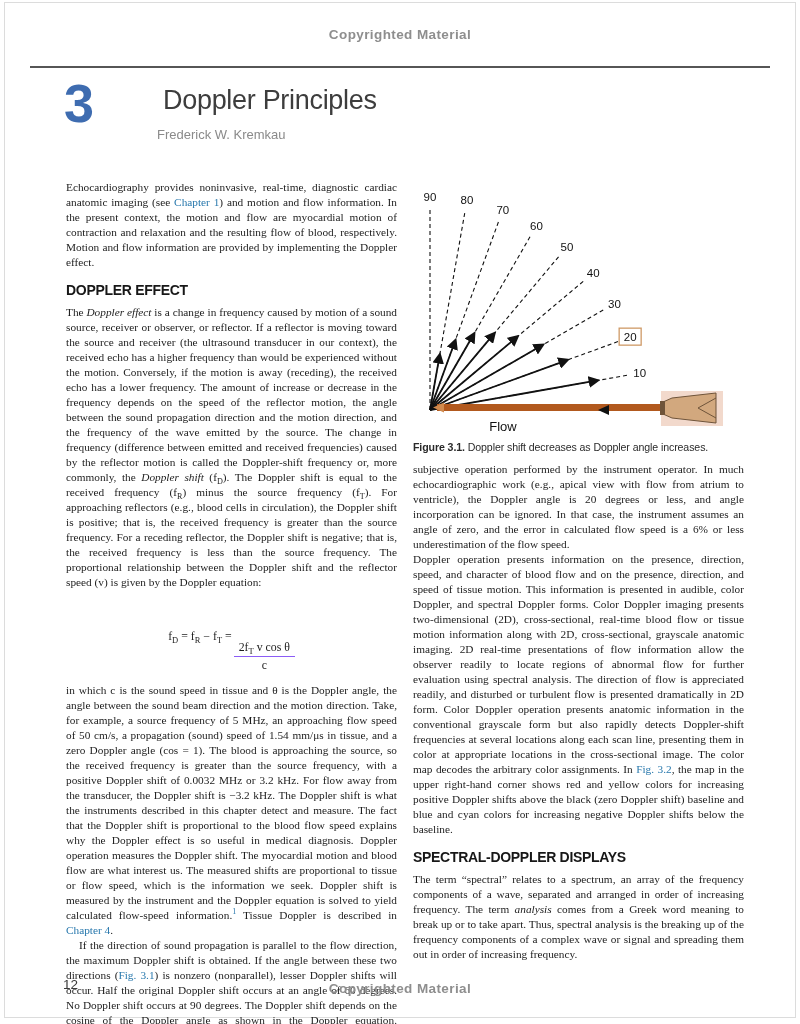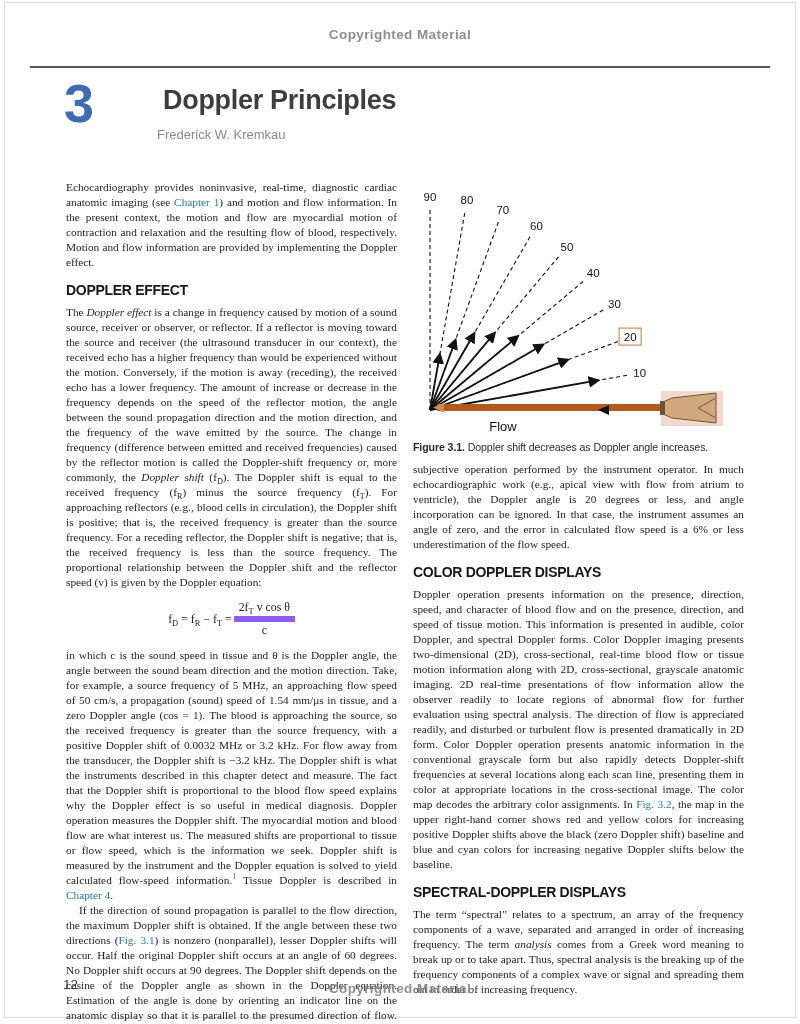--- a/index.html
+++ b/index.html
@@ -16,21 +16,21 @@
   .banner.top{top:27px;}
   .banner.bottom{top:981px;}
   .head-rule{position:absolute;left:30px;right:30px;top:66px;border-top:2px solid #565656;}
   .chapter-num{
     position:absolute;left:64px;top:76px;
     font-family:"Liberation Sans",sans-serif;font-weight:bold;
     font-size:54px;line-height:1;color:#3e6cb0;
   }
   .chapter-title{
     position:absolute;left:163px;top:85px;
-    font-family:"Liberation Sans",sans-serif;font-weight:700;
+    font-family:"Liberation Sans",sans-serif;font-weight:400;
     font-size:27px;color:#3d3d3d;letter-spacing:-0.3px;
   }
   .chapter-author{
     position:absolute;left:157px;top:127px;
     font-family:"Liberation Sans",sans-serif;
     font-size:13px;color:#8a8a8a;
   }
   .columns{
     position:absolute;left:66px;top:180px;width:678px;
     display:flex;gap:16px;
@@ -46,21 +46,21 @@
   }
   .it{font-style:italic;}
   .link{color:#2878ad;cursor:pointer;}
   sub{font-size:0.72em;line-height:0;}
   sup{font-size:0.72em;line-height:0;}
   .equation{
     margin:10px auto 10px auto;display:flex;justify-content:center;
     align-items:center;font-size:11.8px;width:fit-content;
   }
   .frac{display:inline-flex;flex-direction:column;text-align:center;margin-left:2px;}
-  .frac .num{border-bottom:6px solid #8b5cf6;padding:0 5px 1px 5px;}
+  .frac .num{border-bottom:1px solid #8b5cf6;padding:0 5px 1px 5px;margin-top:40px;}
   .frac .den{padding-top:1px;}
   .figure-block{margin:0 0 8px 0;}
   .figure-block svg{display:block;width:331px;height:258px;}
   .fig-caption{
     font-family:"Liberation Sans",sans-serif;font-size:10.6px;line-height:13px;
     color:#2a2a2a;margin-top:3px;letter-spacing:-0.1px;
   }
   .fig-caption b{font-weight:bold;}
   .page-num{
     position:absolute;left:63px;top:977px;
@@ -140,21 +140,20 @@
           <polygon points="185,230 196,225 196,235" fill="#111111"></polygon>
           <rect x="248" y="211" width="62" height="35" fill="#f2d9cc"></rect>
           <polygon points="250,222 259,218 303,213 303,243 259,238 250,234" fill="#d2a87e" stroke="#6f543a" stroke-width="1"></polygon>
           <polyline points="303,218 285,228 303,238" fill="none" stroke="#6f543a" stroke-width="1"></polyline>
           <rect x="247" y="221" width="5" height="14" fill="#6f543a"></rect>
           <text x="90" y="251" text-anchor="middle" font-size="13" font-family="&quot;Liberation Sans&quot;, sans-serif" fill="#111111">Flow</text>
         </svg>
       <div class="fig-caption"><b>Figure 3.1.</b><span> Doppler shift decreases as Doppler angle increases.</span></div>
     </div>
     <p><span>subjective operation performed by the instrument operator. In much echocardiographic work (e.g., apical view with flow from atrium to ventricle), the Doppler angle is 20 degrees or less, and angle incorporation can be ignored. In that case, the instrument assumes an angle of zero, and the error in calculated flow speed is a 6% or less underestimation of the flow speed.</span></p>
-    <h2>COLOR DOPPLER DISPLAYS</h2>
     <p><span>Doppler operation presents information on the presence, direction, speed, and character of blood flow and on the presence, direction, and speed of tissue motion. This information is presented in audible, color Doppler, and spectral Doppler forms. Color Doppler imaging presents two-dimensional (2D), cross-sectional, real-time blood flow or tissue motion information along with 2D, cross-sectional, grayscale anatomic imaging. 2D real-time presentations of flow information allow the observer readily to locate regions of abnormal flow for further evaluation using spectral analysis. The direction of flow is appreciated readily, and disturbed or turbulent flow is presented dramatically in 2D form. Color Doppler operation presents anatomic information in the conventional grayscale form but also rapidly detects Doppler-shift frequencies at several locations along each scan line, presenting them in color at appropriate locations in the cross-sectional image. The color map decodes the arbitrary color assignments. In </span><span class="link">Fig. 3.2</span><span>, the map in the upper right-hand corner shows red and yellow colors for increasing positive Doppler shifts above the black (zero Doppler shift) baseline and blue and cyan colors for increasing negative Doppler shifts below the baseline.</span></p>
     <h2>SPECTRAL-DOPPLER DISPLAYS</h2>
     <p><span>The term “spectral” relates to a spectrum, an array of the frequency components of a wave, separated and arranged in order of increasing frequency. The term </span><span class="it">analysis</span><span> comes from a Greek word meaning to break up or to take apart. Thus, spectral analysis is the breaking up of the frequency components of a complex wave or signal and spreading them out in order of increasing frequency.</span></p>
   </div>
 
 </div>
 
 <div class="page-num">12</div>
 <div class="banner bottom">Copyrighted Material</div>
 

